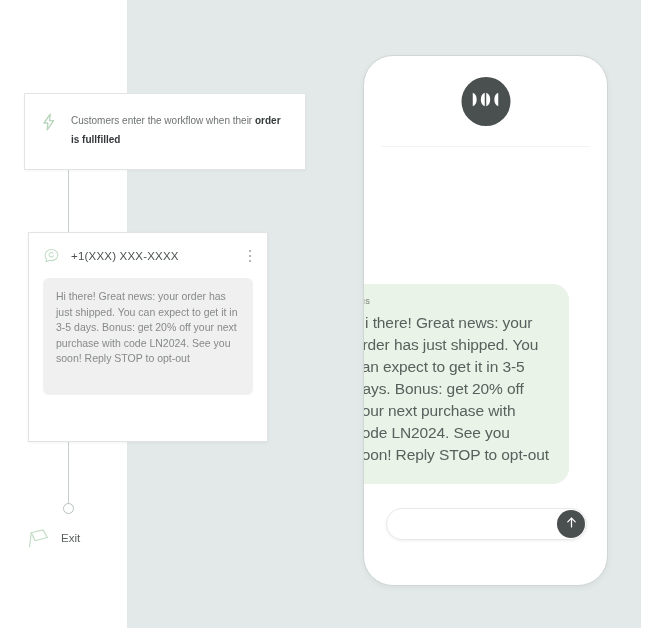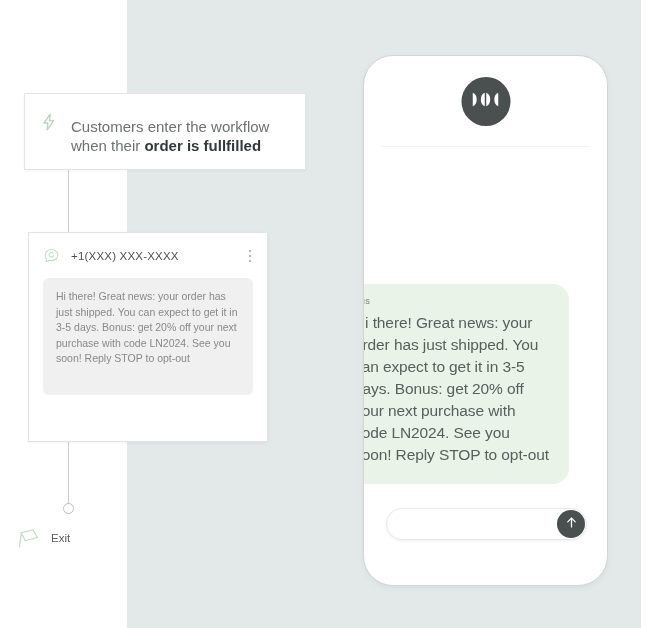--- a/index.html
+++ b/index.html
@@ -75,25 +75,24 @@
 
   #bolt-icon {
     flex: 0 0 auto;
     width: 20px;
     height: 20px;
     margin-top: 1px;
   }
 
   #trigger-text {
     margin-left: 12px;
-    font-size: 15px;
+    font-size: 10px;
     line-height: 19px;
     color: #6d7271;
     max-width: 226px;
-    margin-top: 6px;
   }
 
   #trigger-text .bold {
     color: #33393a;
     font-weight: 700;
   }
 
   
   #sms-card {
     position: absolute;
@@ -167,21 +166,21 @@
     align-items: center;
     padding: 0 14px;
     font-size: 10px;
     color: #9aa09f;
   }
   #sms-card-footer .bold { color: #3d4443; font-weight: 700; }
 
   
   #exit-node {
     position: absolute;
-    left: 17px;
+    left: 27px;
     top: 527px;
     display: flex;
     align-items: center;
     text-align: right;
   }
   #flag-icon { width: 25px; height: 22px; }
   #exit-label {
     margin-left: 9px;
     font-size: 11.5px;
     color: #5b6160;

